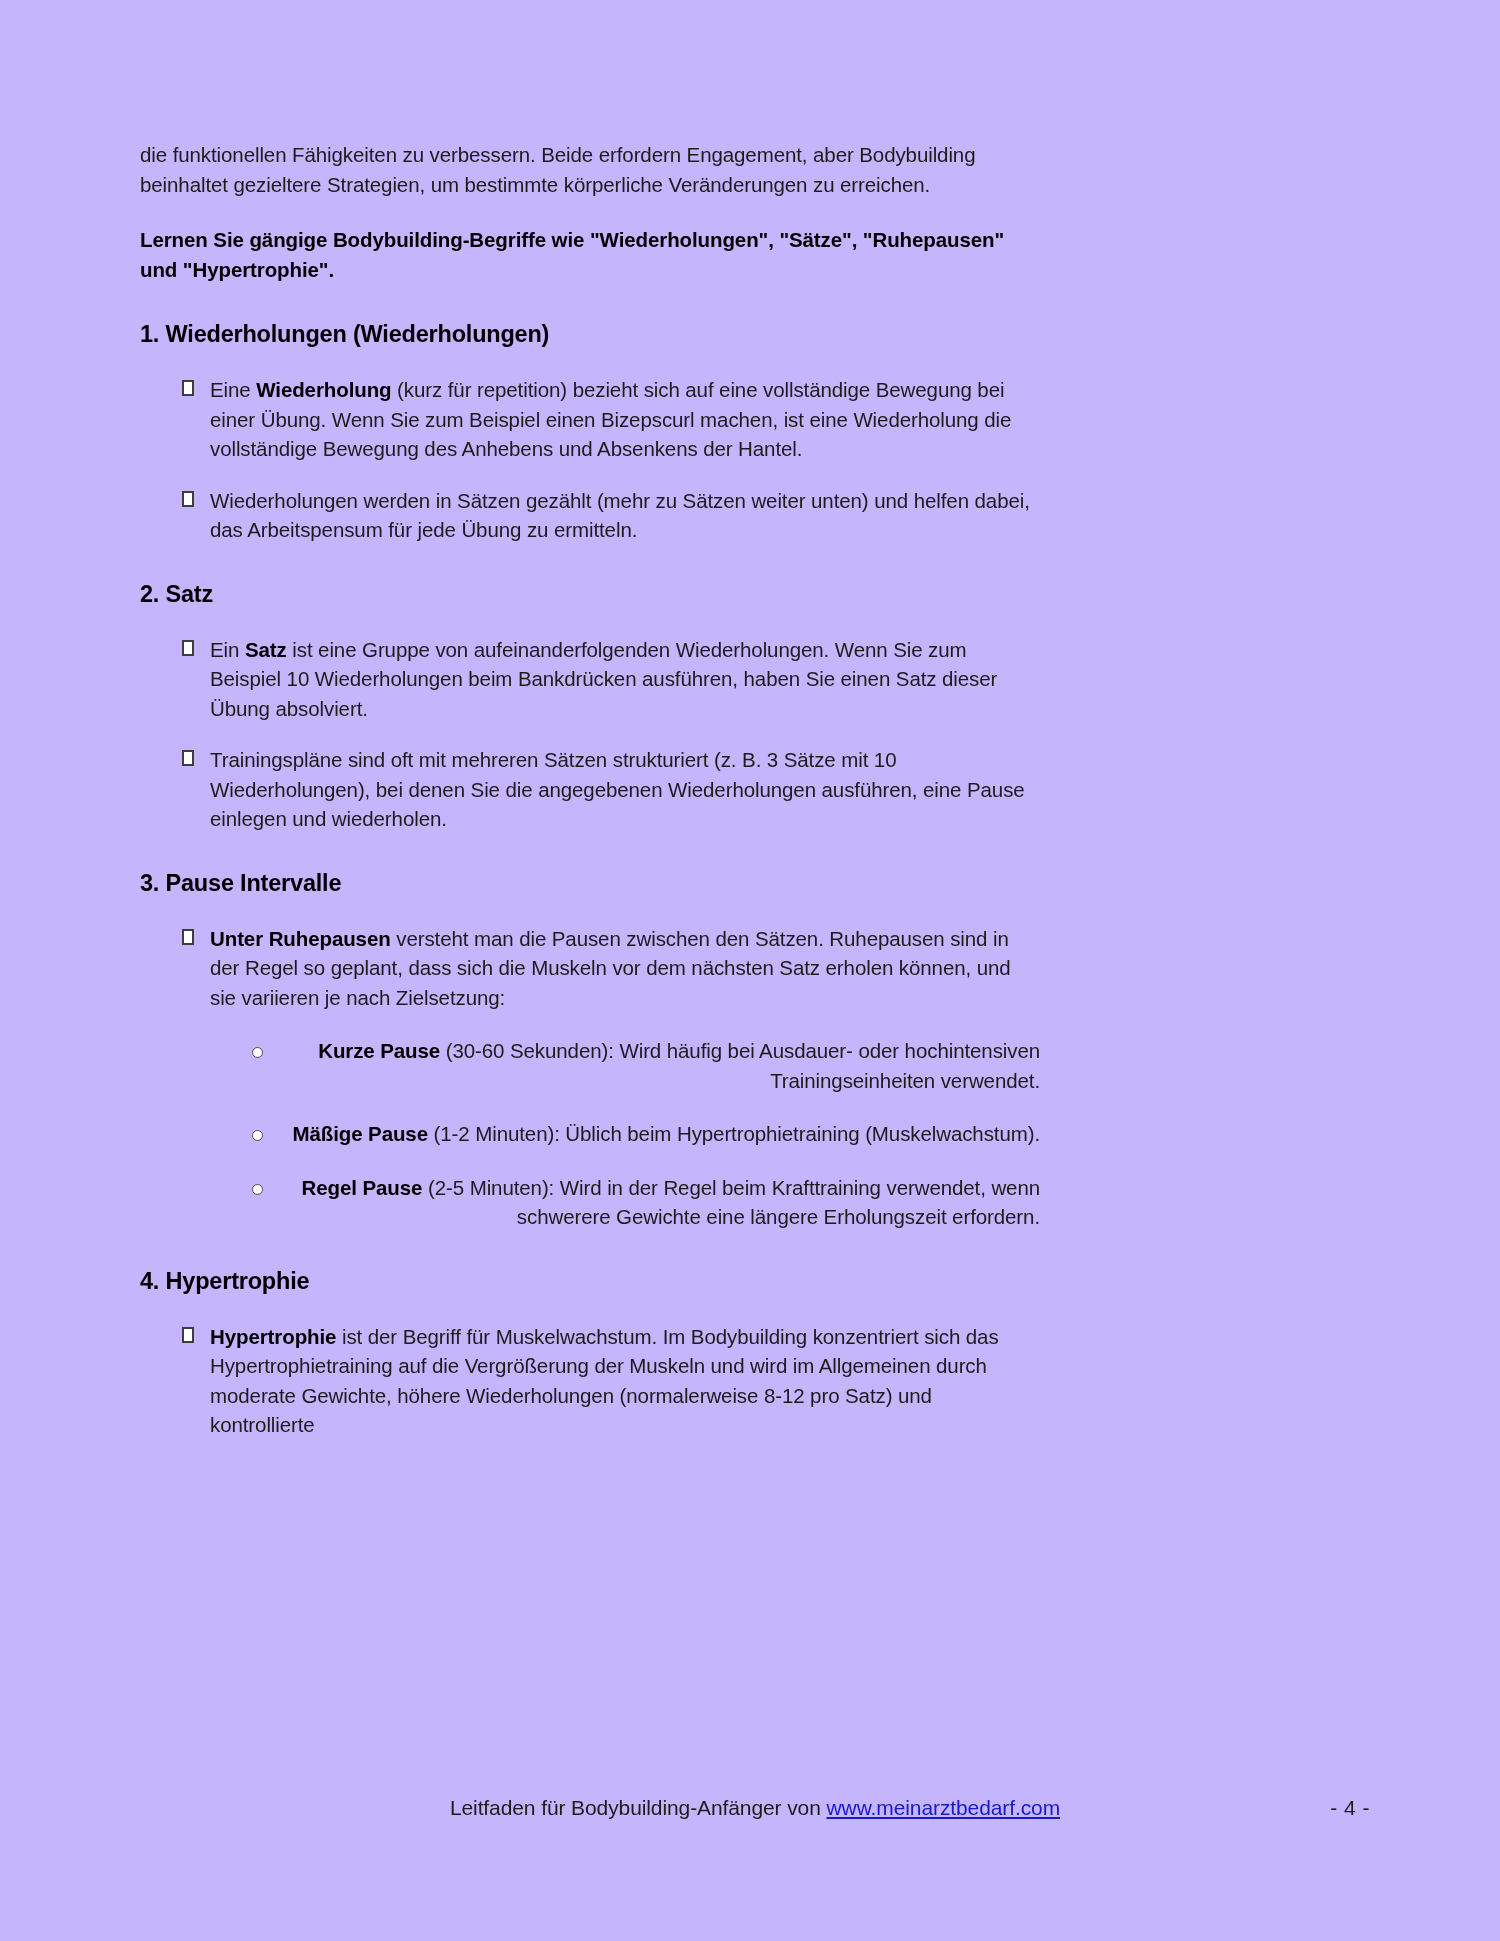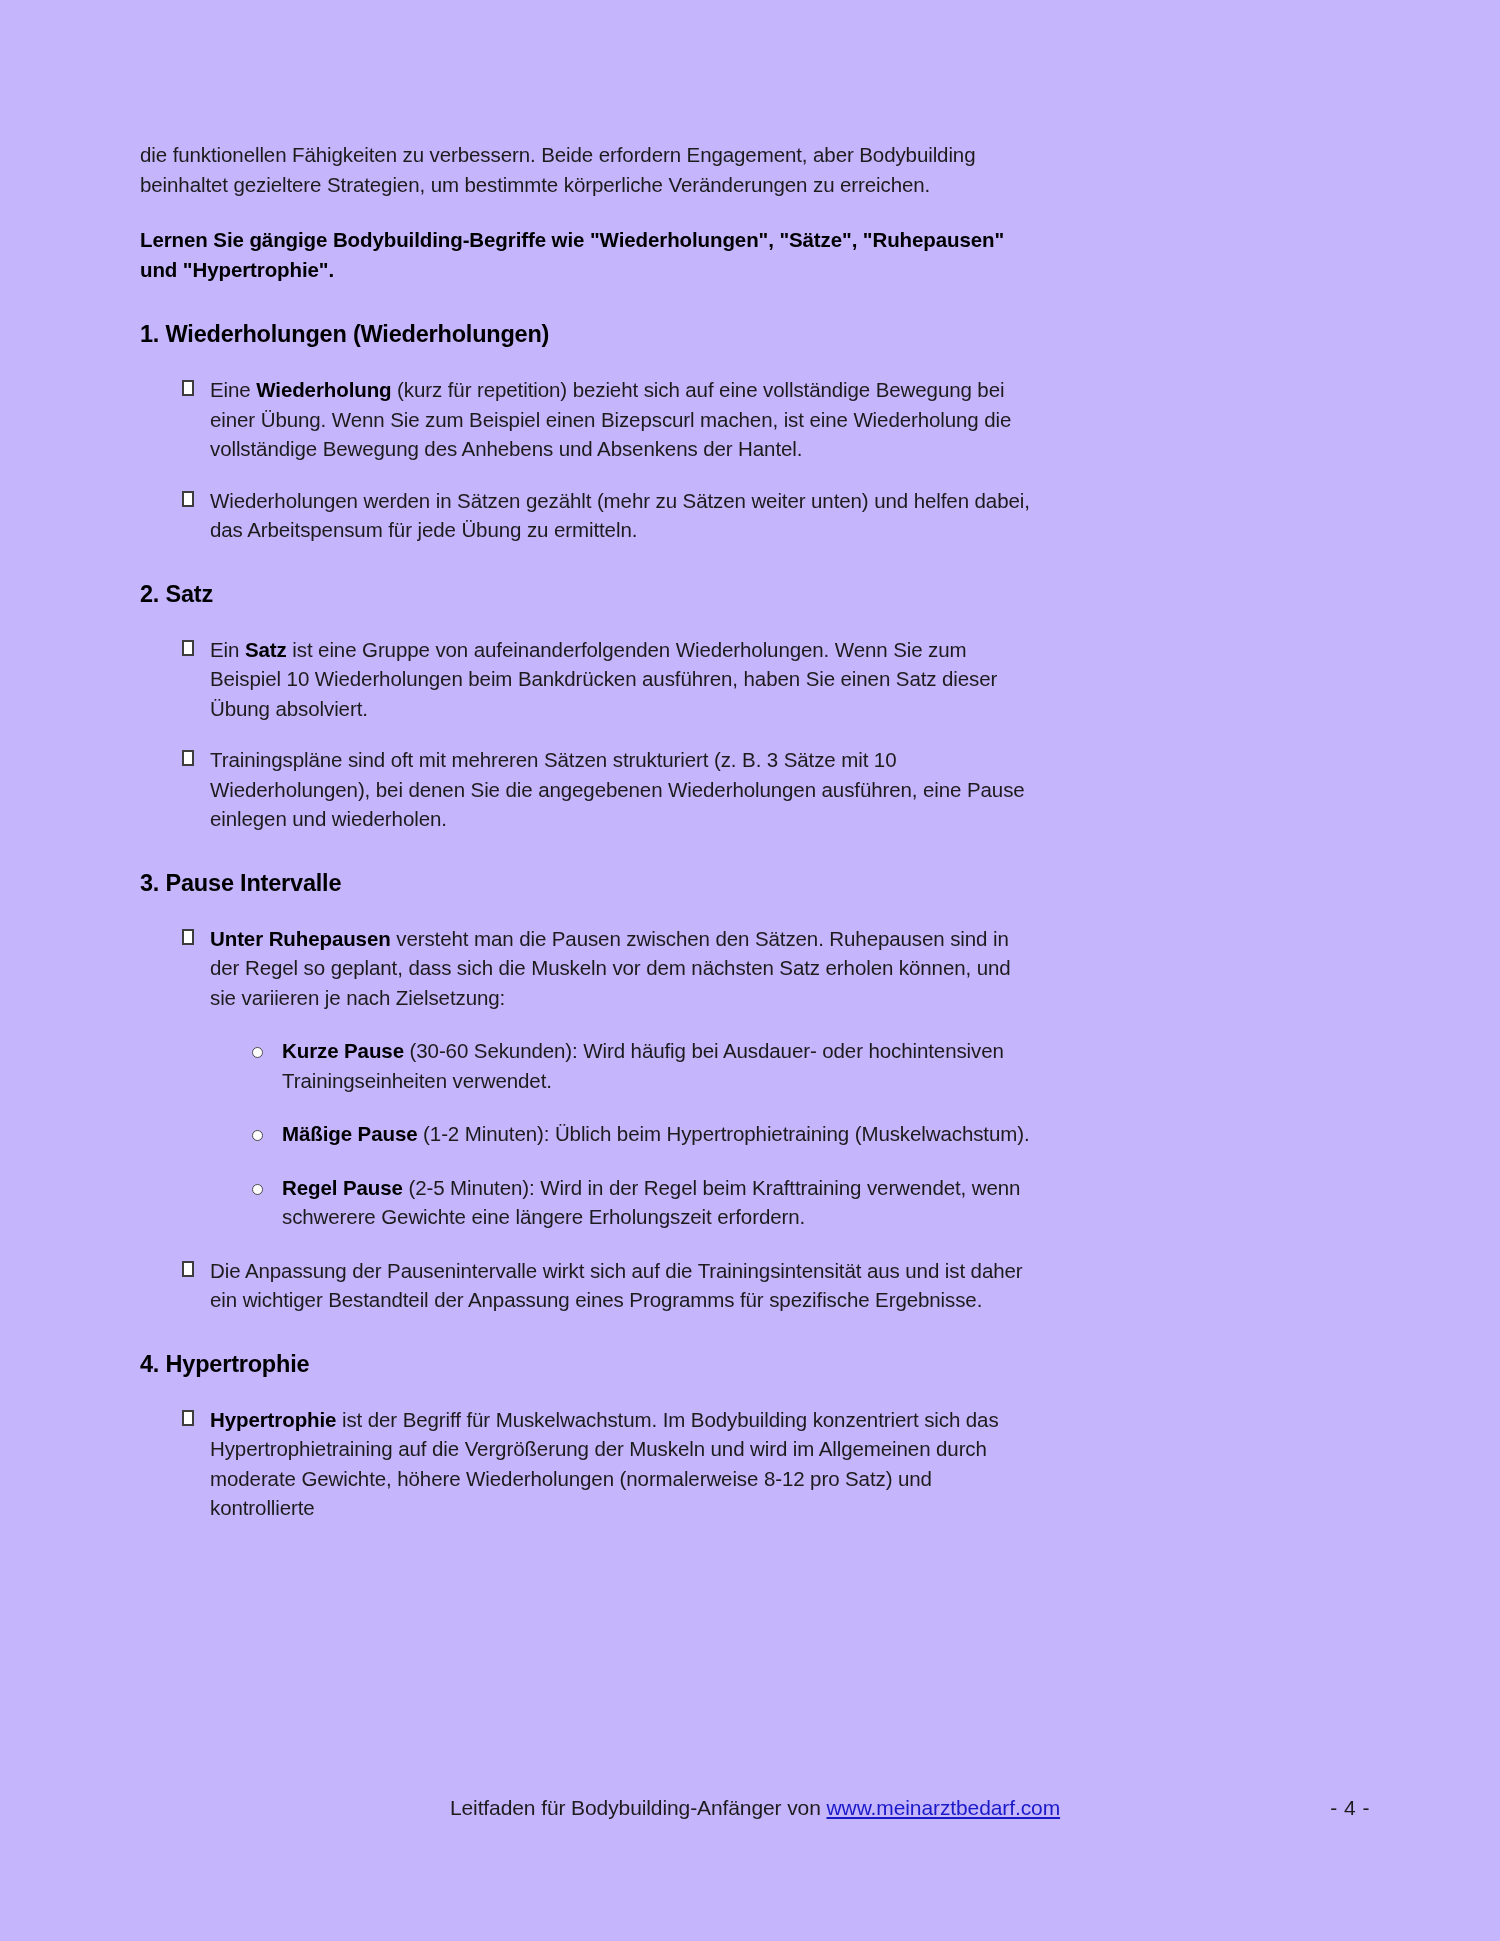--- a/index.html
+++ b/index.html
@@ -83,20 +83,21 @@
     width: 12px;
     height: 16px;
     border: 2px solid #3d3d3d;
     box-sizing: border-box;
     background: #ffffff;
   }
   ul.lvl2 {
     list-style: none;
     margin: 24px 0 6px 0;
     padding: 0;
+    text-align: right;
   }
   ul.lvl2 > li {
     position: relative;
     padding-left: 72px;
     font-size: 20.5px;
     line-height: 29.5px;
     letter-spacing: -0.1px;
     color: #1c1c1c;
     margin-bottom: 24px;
   }
@@ -194,24 +195,20 @@
           <li>
             <span class="mk-o"></span>
             <b>Mäßige Pause</b><span> (1-2 Minuten): Üblich beim Hypertrophietraining (Muskelwachstum).</span>
           </li>
           <li>
             <span class="mk-o"></span>
             <b>Regel Pause</b><span> (2-5 Minuten): Wird in der Regel beim Krafttraining verwendet, wenn schwerere Gewichte eine längere Erholungszeit erfordern.</span>
           </li>
         </ul>
       </li>
-      <li>
-        <span class="mk"></span>
-        <span>Die Anpassung der Pausenintervalle wirkt sich auf die Trainingsintensität aus und ist daher ein wichtiger Bestandteil der Anpassung eines Programms für spezifische Ergebnisse.</span>
-      </li>
     </ul>
 
     <h2 class="sec-head">4. Hypertrophie</h2>
     <ul class="lvl1">
       <li>
         <span class="mk"></span>
         <b>Hypertrophie</b><span> ist der Begriff für Muskelwachstum. Im Bodybuilding konzentriert sich das Hypertrophietraining auf die Vergrößerung der Muskeln und wird im Allgemeinen durch moderate Gewichte, höhere Wiederholungen (normalerweise 8-12 pro Satz) und kontrollierte</span>
       </li>
     </ul>
 

